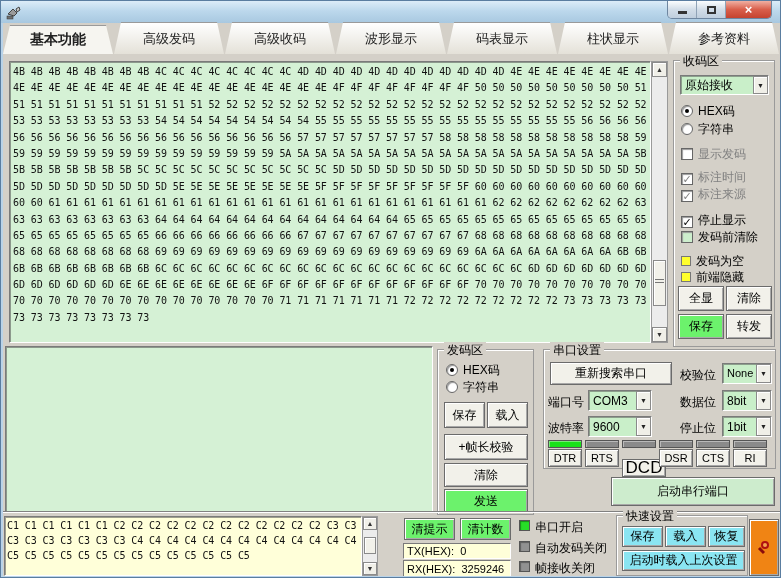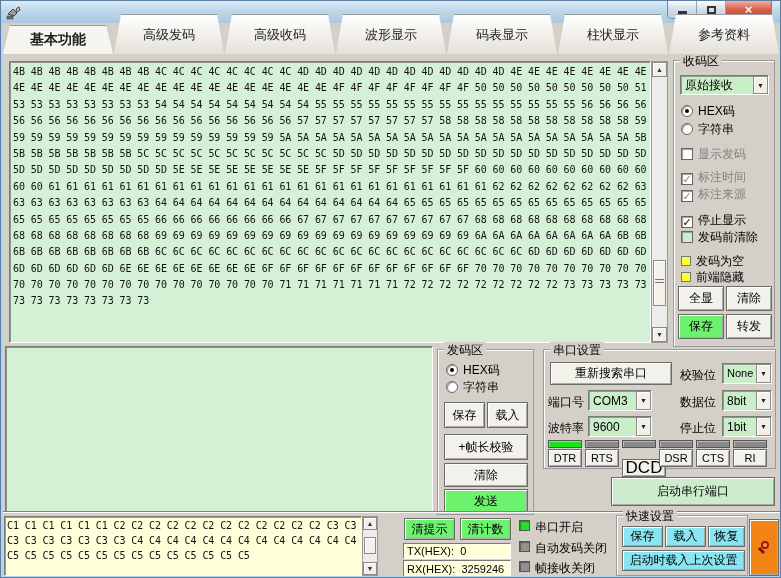--- a/index.html
+++ b/index.html
@@ -15,21 +15,21 @@
   .winbtns{position:absolute;top:0;right:8px;height:18px;display:flex;border:1px solid #6e86a0;border-top:none;
     border-radius:0 0 5px 5px;overflow:hidden;}
   .wbtn{width:29px;height:17px;background:linear-gradient(#fbfdfe,#d2dde8 50%,#bfcedd);
     border-right:1px solid #8fa2b6;display:flex;align-items:center;justify-content:center;cursor:pointer;}
   .wbtn.close{width:45px;background:linear-gradient(#f0b0a2,#d95f4b 50%,#c5432f);border-right:none;
     color:#fff;font-weight:bold;font-size:13px;line-height:13px;}
   .glyph-min{width:9px;height:3px;background:#333;margin-top:6px;}
   .glyph-max{width:9px;height:8px;border:2px solid #333;}
   
   .tabbar{position:absolute;left:2px;top:22px;width:777px;height:31px;background:#d4d0c8;display:flex;align-items:flex-end;}
-  .tab{position:relative;flex:1;height:40px;margin-right:1px;background:linear-gradient(#ffffff,#e4e1d8);
+  .tab{position:relative;flex:1;height:32px;margin-right:1px;background:linear-gradient(#ffffff,#e4e1d8);
     clip-path:polygon(7px 0,calc(100% - 7px) 0,100% 100%,0 100%);
     display:flex;align-items:center;justify-content:center;font-size:13px;color:#222;cursor:pointer;
     border-top:1px solid #9a9a9a;}
   .tab.active{height:29px;background:#f6f5f0;font-weight:bold;font-size:14px;z-index:2;}
   
   .content{position:absolute;left:2px;top:53px;width:777px;height:522px;background:#d4d0c8;overflow:hidden;}
   .sunken{border:1px solid;border-color:#7a7a7a #ffffff #ffffff #7a7a7a;box-shadow:inset 1px 1px 0 rgba(80,80,80,.55);}
   .btn{background:#f2f1ea;border:1px solid #6b6b6b;box-shadow:inset 1px 1px 0 #fff,inset -1px -1px 0 #a8a8a8;
     display:flex;align-items:center;justify-content:center;font-size:12px;cursor:pointer;white-space:nowrap;}
   .btn.green{background:#6cf26c;}
@@ -129,20 +129,21 @@
     <div class="tab">
         <span>参考资料</span>
       </div>
   </div>
 
   <div class="content">
 
     <div class="hexbox sunken">
       <div class="hexline">4B 4B 4B 4B 4B 4B 4B 4B 4C 4C 4C 4C 4C 4C 4C 4C 4D 4D 4D 4D 4D 4D 4D 4D 4D 4D 4D 4D 4E 4E 4E 4E 4E 4E 4E 4E</div>
       <div class="hexline">4E 4E 4E 4E 4E 4E 4E 4E 4E 4E 4E 4E 4E 4E 4E 4E 4E 4E 4F 4F 4F 4F 4F 4F 4F 4F 50 50 50 50 50 50 50 50 50 51</div>
+      <div class="hexline">51 51 51 51 51 51 51 51 51 51 51 52 52 52 52 52 52 52 52 52 52 52 52 52 52 52 52 52 52 52 52 52 52 52 52 52</div>
       <div class="hexline">53 53 53 53 53 53 53 53 54 54 54 54 54 54 54 54 54 55 55 55 55 55 55 55 55 55 55 55 55 55 55 55 56 56 56 56</div>
       <div class="hexline">56 56 56 56 56 56 56 56 56 56 56 56 56 56 56 56 57 57 57 57 57 57 57 57 58 58 58 58 58 58 58 58 58 58 58 59</div>
       <div class="hexline">59 59 59 59 59 59 59 59 59 59 59 59 59 59 59 5A 5A 5A 5A 5A 5A 5A 5A 5A 5A 5A 5A 5A 5A 5A 5A 5A 5A 5A 5A 5B</div>
       <div class="hexline">5B 5B 5B 5B 5B 5B 5B 5C 5C 5C 5C 5C 5C 5C 5C 5C 5C 5C 5D 5D 5D 5D 5D 5D 5D 5D 5D 5D 5D 5D 5D 5D 5D 5D 5D 5D</div>
       <div class="hexline">5D 5D 5D 5D 5D 5D 5D 5D 5D 5E 5E 5E 5E 5E 5E 5E 5E 5F 5F 5F 5F 5F 5F 5F 5F 5F 60 60 60 60 60 60 60 60 60 60</div>
       <div class="hexline">60 60 61 61 61 61 61 61 61 61 61 61 61 61 61 61 61 61 61 61 61 61 61 61 61 61 61 62 62 62 62 62 62 62 62 63</div>
       <div class="hexline">63 63 63 63 63 63 63 63 64 64 64 64 64 64 64 64 64 64 64 64 64 64 65 65 65 65 65 65 65 65 65 65 65 65 65 65</div>
       <div class="hexline">65 65 65 65 65 65 65 65 66 66 66 66 66 66 66 66 67 67 67 67 67 67 67 67 67 67 68 68 68 68 68 68 68 68 68 68</div>
       <div class="hexline">68 68 68 68 68 68 68 68 69 69 69 69 69 69 69 69 69 69 69 69 69 69 69 69 69 69 6A 6A 6A 6A 6A 6A 6A 6A 6B 6B</div>
       <div class="hexline">6B 6B 6B 6B 6B 6B 6B 6B 6C 6C 6C 6C 6C 6C 6C 6C 6C 6C 6C 6C 6C 6C 6C 6C 6C 6C 6C 6C 6C 6D 6D 6D 6D 6D 6D 6D</div>

